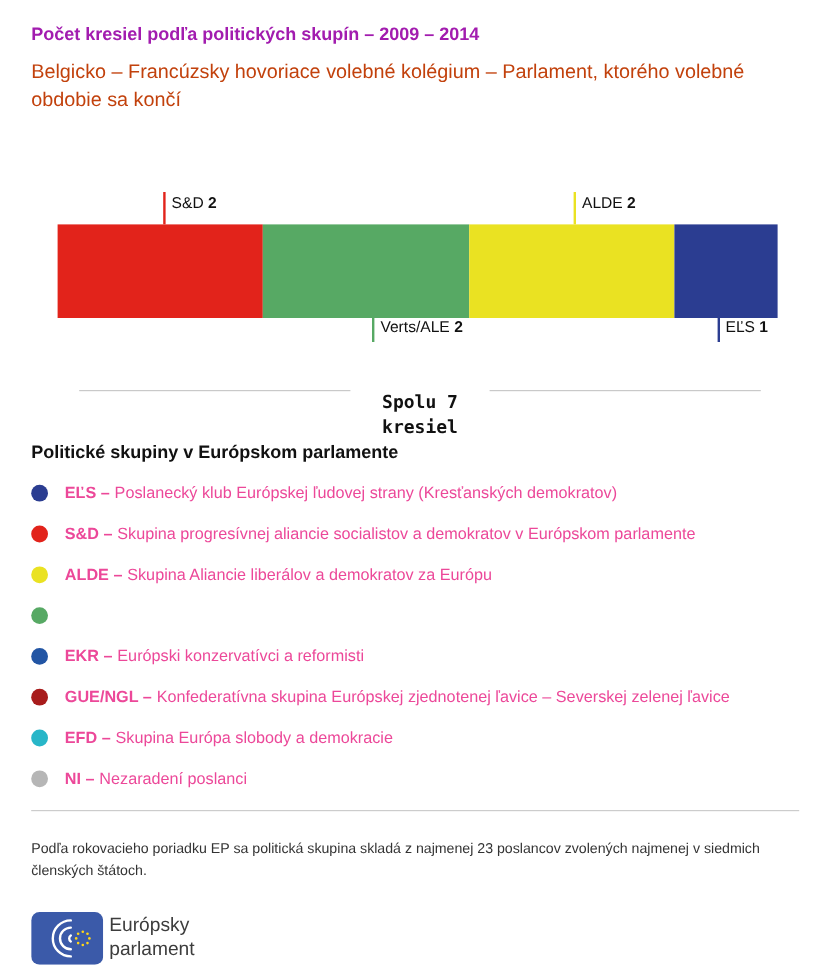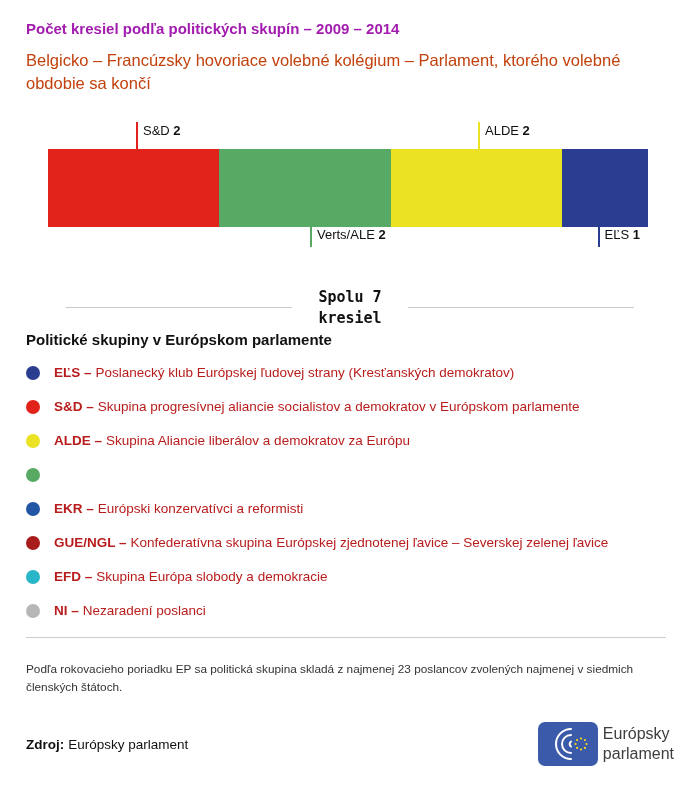--- a/index.html
+++ b/index.html
@@ -8,49 +8,49 @@
     width:700px; min-height:807px;
     font-family:"Liberation Sans", sans-serif;
     color:#1a1a1a;
   }
   .page { padding:20px 26px 24px 26px; }
 
   .title { font-size:15px; font-weight:700; color:#a21caf; }
   .subtitle { margin-top:12px; font-size:16.5px; color:#c2410c; line-height:1.42; max-width:645px; }
 
   
-  .chart { position:relative; margin:26px 0 0 22px; width:600px; height:131px; }
+  .chart { position:relative; margin:64px 0 0 22px; width:600px; height:131px; }
   .bar { position:absolute; left:0; top:27px; width:600px; height:78px; display:flex; }
   .seg { height:100%; }
   .callout { position:absolute; display:flex; align-items:flex-start; }
   .callout .tick { width:2px; display:inline-block; }
   .callout-label { margin-left:5px; font-size:13px; color:#111; white-space:nowrap; }
   .callout-label b { font-weight:700; }
   .callout-top { top:0; height:27px; }
   .callout-top .tick { height:27px; }
   .callout-top .callout-label { padding-top:1px; }
   .callout-bottom { top:105px; height:26px; }
   .callout-bottom .tick { height:20px; }
   .callout-bottom .callout-label { padding-top:0; }
   .co-sd { left:88px; }
   .co-alde { left:430px; }
   .co-verts { left:262px; }
   .co-els { right:8px; }
 
   
-  .total-row { display:flex; align-items:center; margin:34px 40px 0 40px; }
+  .total-row { display:flex; margin:34px 40px 0 40px; }
   .total-row .line { flex:1; height:1px; background:#c9c9c9; }
   .total-text { margin:0 26px; font-family:"DejaVu Sans Mono", monospace; font-weight:700; font-size:15px; line-height:1.4; color:#111; }
 
   
   .legend-heading { margin-top:2px; font-size:15px; font-weight:700; color:#111; }
   .legend { margin-top:17px; }
   .legend-row { display:flex; align-items:flex-start; margin-bottom:17px; height:17px; }
   .dot { width:14px; height:14px; border-radius:50%; flex:0 0 14px; margin-top:1px; }
-  .legend-text { margin-left:14px; font-size:13.5px; color:#b91c1c; white-space:nowrap; }
+  .legend-text { margin-left:14px; font-size:13.5px; color:#ec4899; white-space:nowrap; }
   .legend-text b { font-weight:700; margin-right:4px; }
 
   
   .footnote { margin-top:17px; border-top:1px solid #cccccc; padding-top:22px; font-size:11.8px; color:#333; line-height:1.55; max-width:640px; }
   .source-row { margin-top:26px; display:flex; justify-content:space-between; align-items:center; }
   .source { font-size:13.5px; color:#111; }
   .source b { font-weight:700; margin-right:4px; }
   .logo { display:flex; align-items:center; gap:5px; }
   .logo-text { font-size:16px; color:#3d3d3d; line-height:1.25; }
 </style>
@@ -143,21 +143,20 @@
     <div class="legend-row">
       <span class="dot" style="background: rgb(182, 182, 182);"></span>
       <span class="legend-text"><b>NI –</b><span>Nezaradení poslanci</span></span>
     </div>
 
   </div>
 
   <div class="footnote">Podľa rokovacieho poriadku EP sa politická skupina skladá z najmenej 23 poslancov zvolených najmenej v siedmich členských štátoch.</div>
 
   <div class="source-row">
-    <div class="source"><b>Zdroj:</b><span>Európsky parlament</span></div>
     <div class="logo">
       <svg width="60" height="44" viewBox="0 0 60 44" aria-hidden="true">
         <rect width="60" height="44" rx="7" fill="#3b5aa9"></rect>
         <g fill="none" stroke="#ffffff" stroke-width="2" stroke-linecap="round">
           <path d="M33 7 A15 15 0 0 0 33 37"></path>
           <path d="M33 13 A9 9 0 0 0 33 31"></path>
           <path d="M33 19.5 A3 3 0 0 0 33 24.5"></path>
         </g>
         <g fill="#ffd617">
           <circle cx="48.5" cy="22" r="1.1"></circle>

